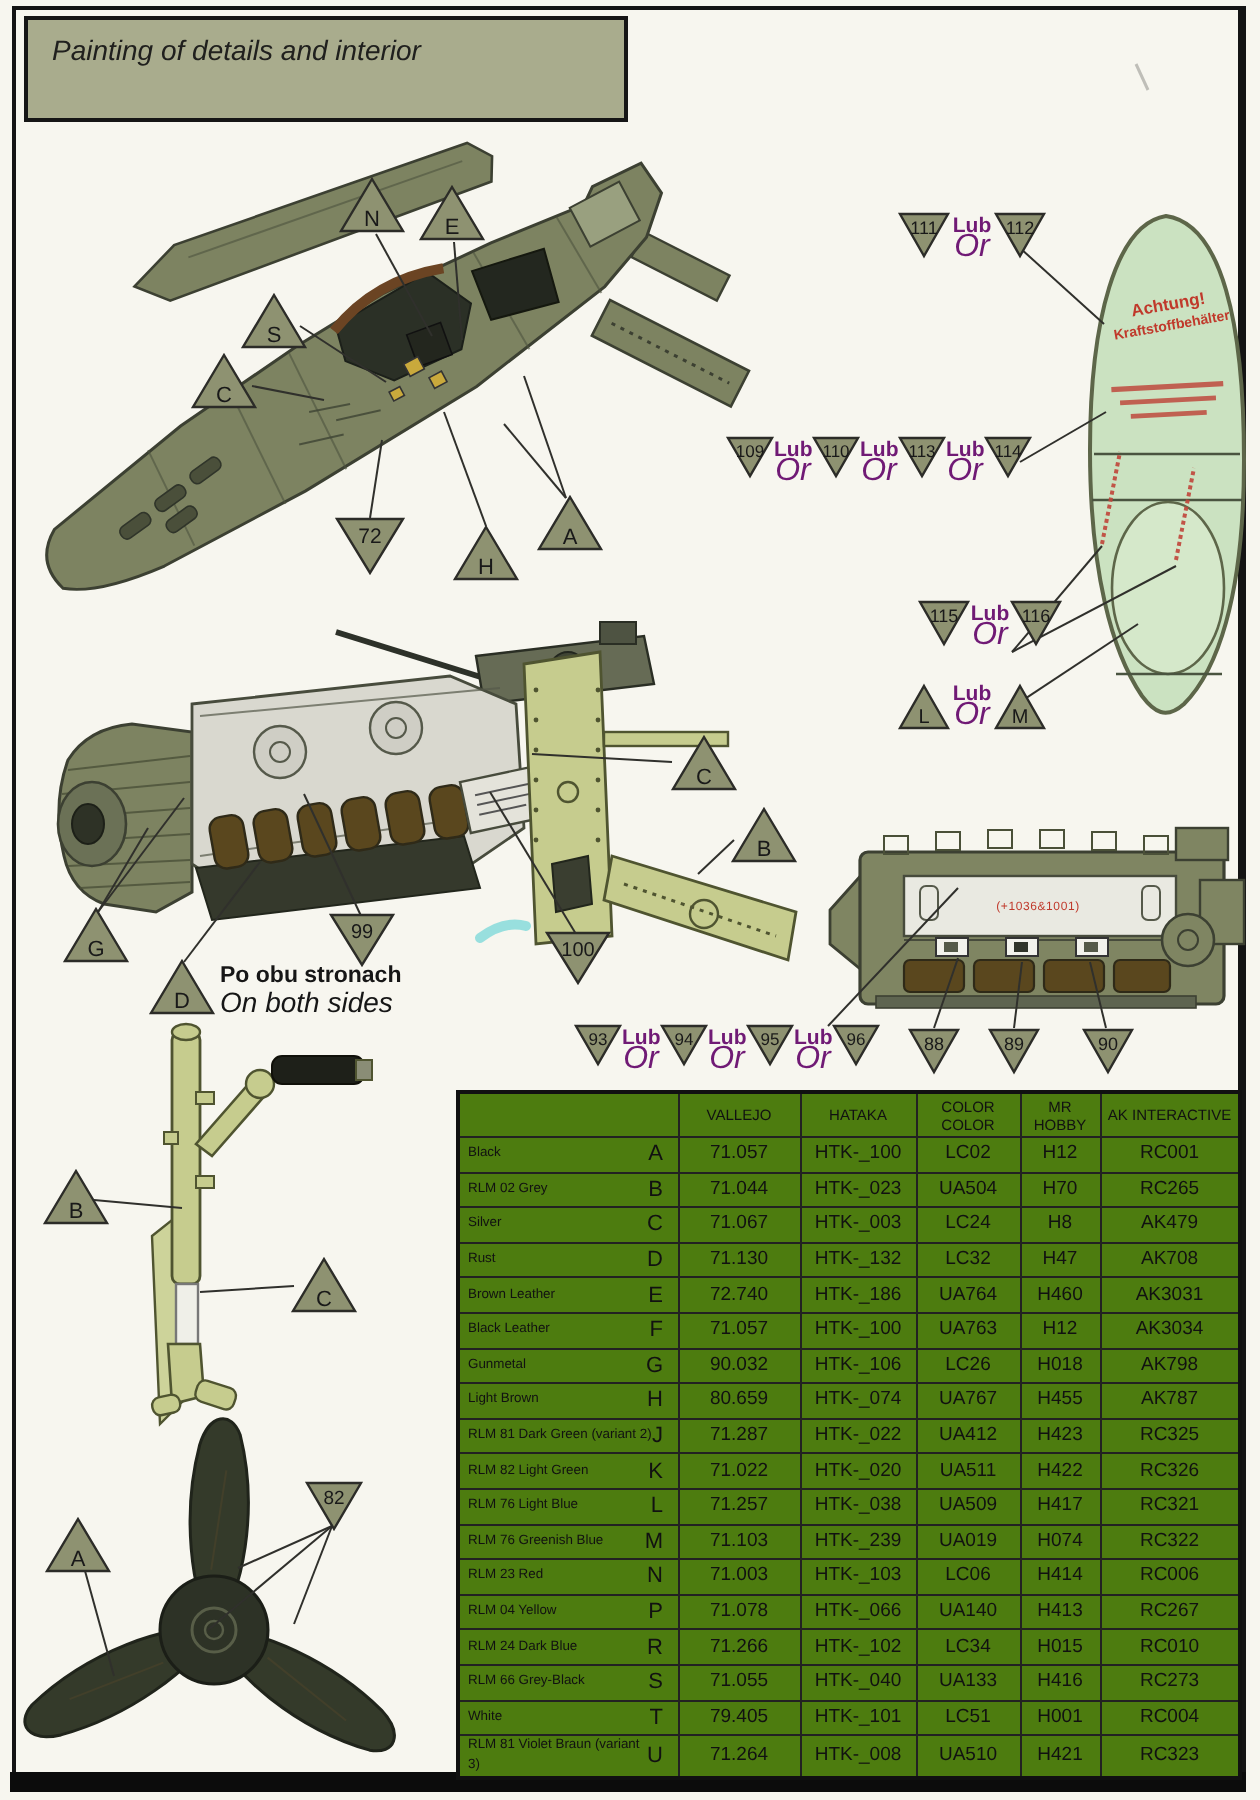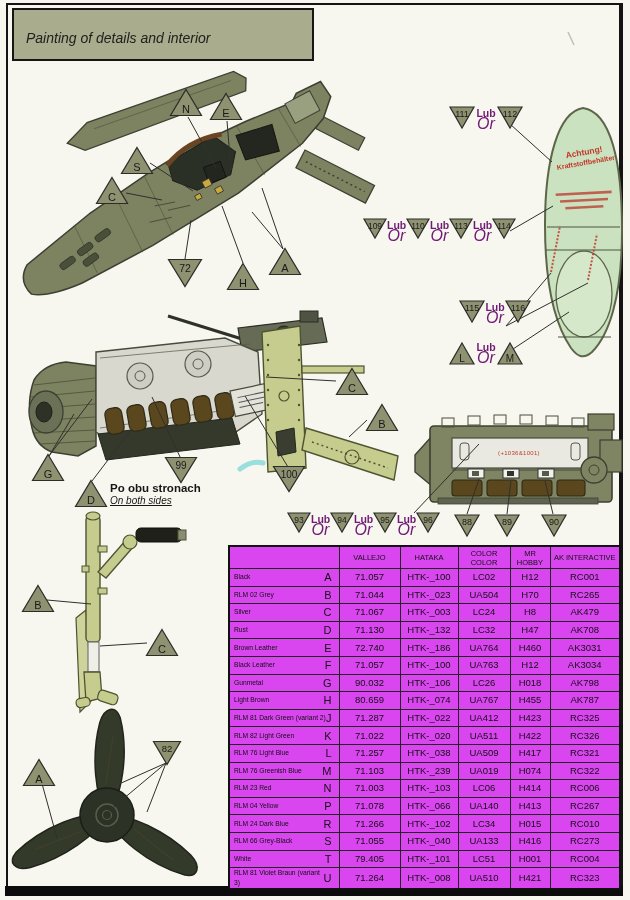--- a/index.html
+++ b/index.html
@@ -4,37 +4,37 @@
 <style>
   html,body{margin:0;padding:0;background:#d8d8d2;font-family:"Liberation Sans",sans-serif;}
   #page{position:relative;width:630px;height:900px;background:#f7f6ef;overflow:hidden;margin:0 auto;}
   .abs{position:absolute;}
   
   .frame{position:absolute;background:#141414;}
   
   .header-box{position:absolute;left:12px;top:8px;width:302px;height:53px;background:#a9ac8d;
     border:2px solid #161616;box-sizing:border-box;padding:6px 0 0 12px;}
   .h-pl{font-size:15px;font-weight:bold;color:#141414;letter-spacing:.2px;}
-  .h-en{font-size:14px;font-style:italic;color:#20201e;margin-top:14px;}
+  .h-en{font-size:14px;font-style:italic;color:#20201e;margin-top:1px;}
   
   .mk{position:absolute;overflow:visible;}
   .mk polygon{fill:#8e9271;stroke:#2c2c28;stroke-width:1.2;}
   .mk text{font-family:"Liberation Sans",sans-serif;fill:#191919;text-anchor:middle;}
   .trow{position:absolute;display:flex;align-items:flex-start;}
   .trow .mk{position:static;}
   .lubor{text-align:center;color:#701a75;margin-top:2px;}
   .lubor .lub{display:block;font-weight:bold;font-size:10.5px;line-height:11px;}
   .lubor .or{display:block;font-style:italic;font-size:16px;line-height:10px;font-weight:normal;}
   
   .note{position:absolute;text-align:left;color:#161616;}
   .note .pl{font-weight:bold;font-size:11.5px;line-height:13px;}
-  .note .en{font-style:italic;font-size:10px;line-height:12px;text-decoration:underline;}
+  .note .en{font-style:italic;font-size:14px;line-height:12px;}
   
   #paint-table{position:absolute;left:228px;top:545px;width:391px;border-collapse:collapse;
-    table-layout:fixed;background:#d946ef;border:2px solid #111;}
+    table-layout:fixed;background:#4d7c0f;border:2px solid #111;}
   #paint-table th{border:1px solid #222;font-size:7.5px;font-weight:normal;height:21px;
     text-align:center;color:#111;padding:0;}
   #paint-table td{border:1px solid #222;font-size:9.5px;height:16.6px;text-align:center;
     color:#111;padding:0;line-height:10px;}
   .nc{display:flex;justify-content:space-between;align-items:center;padding:0 7px 0 4px;}
   .nm{font-size:6.7px;text-align:left;}
   .lt{font-size:11px;}
   svg text{font-family:"Liberation Sans",sans-serif;}
 </style>
 </head>

